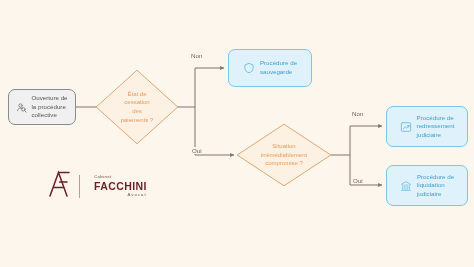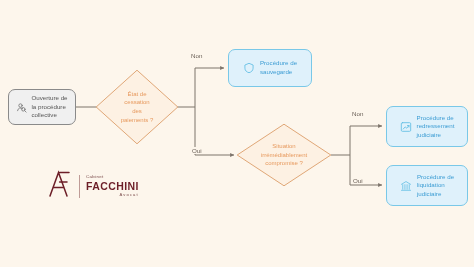--- a/index.html
+++ b/index.html
@@ -105,20 +105,21 @@
     display:flex;align-items:center;gap:6px;
   }
   #logo .mono{flex:0 0 auto;}
   #logo .divider{
     width:1px;height:23px;background:#8d5050;opacity:.55;
   }
   #logo .wordmark{
     display:flex;flex-direction:column;
     align-items:flex-start;
     line-height:1;
+    margin-left:8px;
   }
   #logo .cabinet{
     font-size:4.4px;color:#7a4a4a;letter-spacing:.35px;
     margin-bottom:1.5px;
   }
   #logo .name{
     font-size:10.5px;color:#6d1f28;font-weight:bold;letter-spacing:.4px;
   }
   #logo .role{
     font-size:4.2px;color:#7a4a4a;letter-spacing:1.1px;

